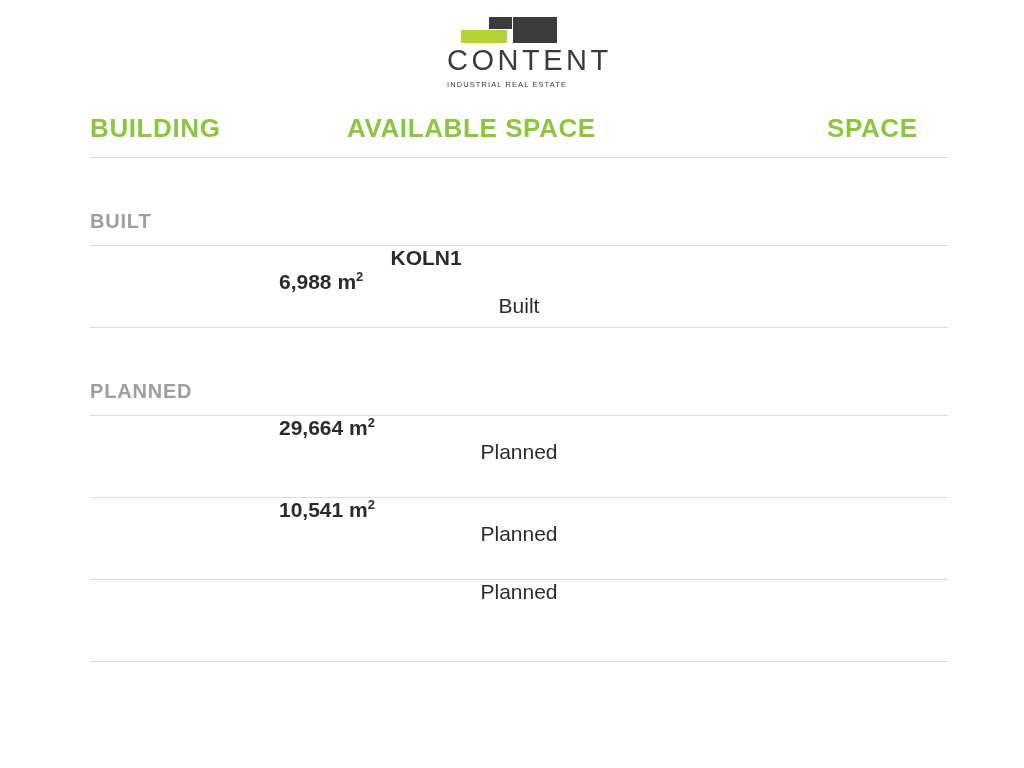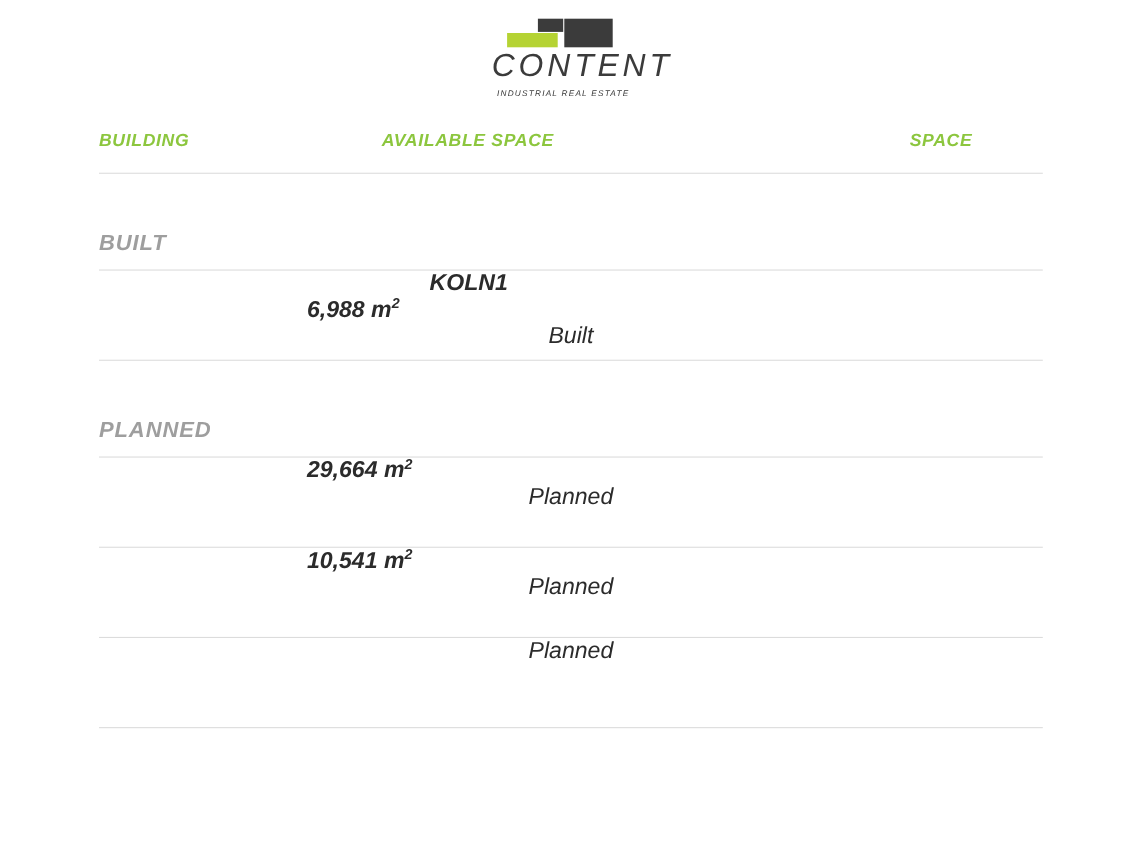--- a/index.html
+++ b/index.html
@@ -13,21 +13,20 @@
     font-family: "Liberation Sans", sans-serif;
     color: #2b2b2b;
     overflow: hidden;
   }
 
   .page {
     position: relative;
     width: 1024px;
     height: 768px;
     box-sizing: border-box;
-    font-style: italic;
   }
 
   
   .logo-block {
     width: 100%;
     display: flex;
     justify-content: center;
     padding-top: 14px;
   }
   .logo {
@@ -71,21 +70,20 @@
     font-weight: 400;
     text-align: center;
     line-height: 1;
     margin-top: -2px;
   }
   .logo-sub {
     font-family: "Liberation Sans", sans-serif;
     font-size: 7.5px;
     letter-spacing: 1.1px;
     color: #3b3b3b;
-    text-align: center;
     margin-top: 5px;
   }
 
   
   .table {
     position: absolute;
     left: 90px;
     top: 100px;
     width: 858px;
   }
@@ -99,21 +97,21 @@
   .col-building { width: 257px; flex: none; }
   .col-space    { width: 480px; flex: none; }
   .col-status   { flex: 1 1 auto; }
 
   .header-row {
     height: 58px;
     border-bottom: 1px solid #dcdcdc;
   }
   .header-cell {
     color: #8cc63e;
-    font-size: 16px;
+    font-size: 26px;
     font-weight: 700;
     letter-spacing: 0.6px;
   }
 
   .group-row {
     height: 88px;
     border-bottom: 1px solid #dcdcdc;
     align-items: flex-end;
     padding-bottom: 12px;
   }

